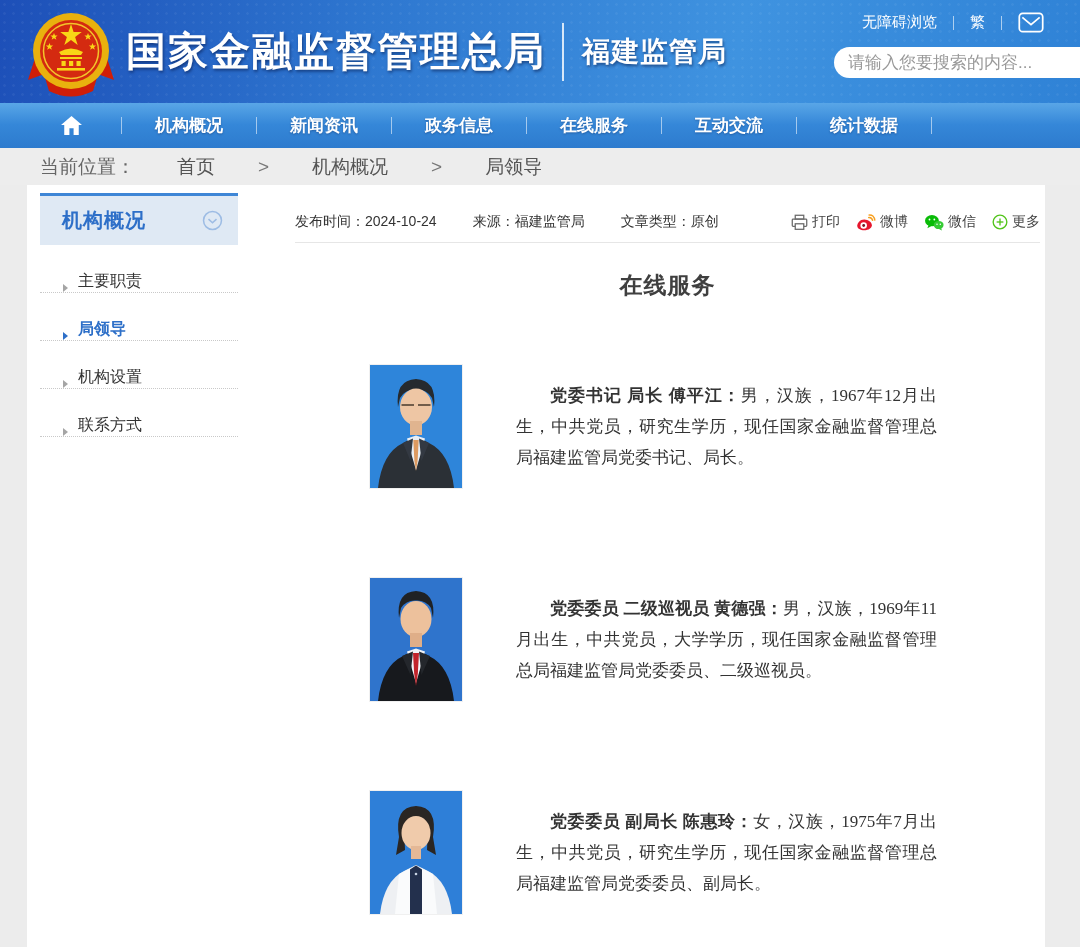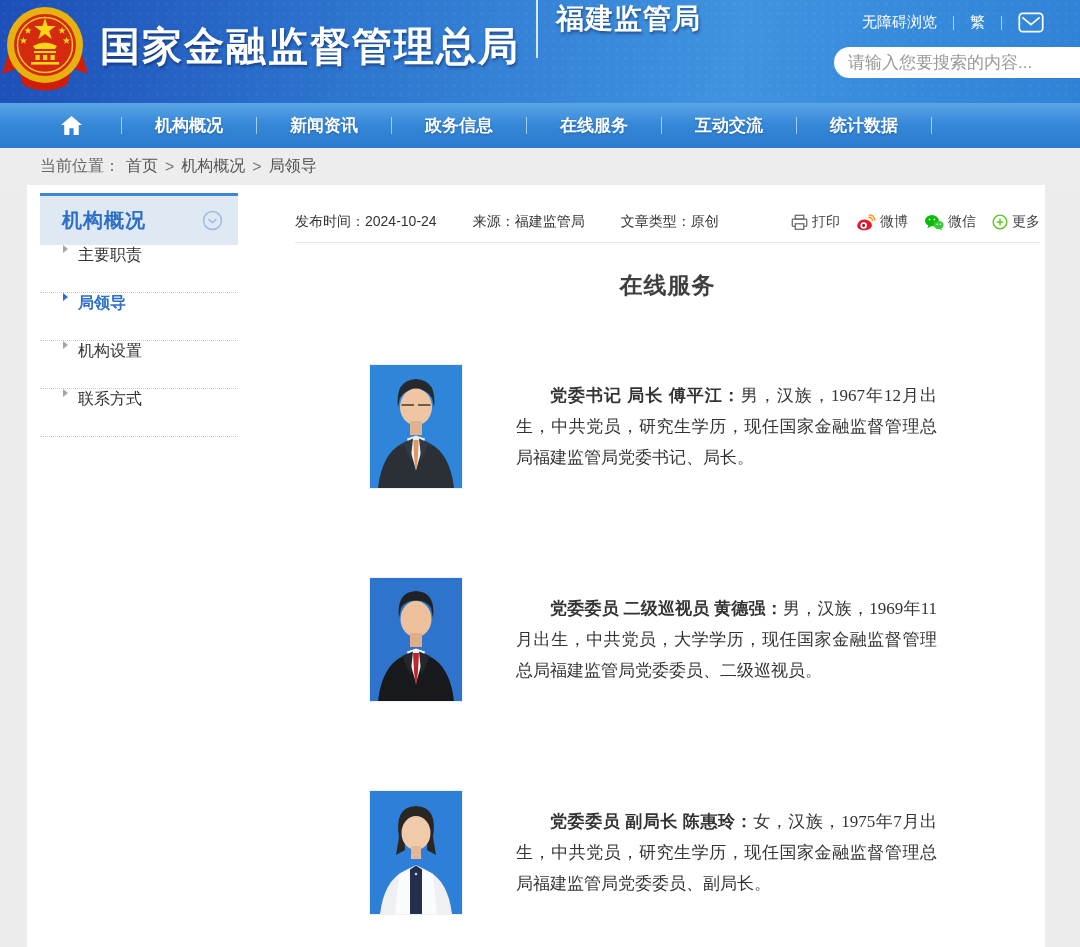--- a/index.html
+++ b/index.html
@@ -7,21 +7,21 @@
   body { background:#ececec; font-family:"Liberation Sans","DejaVu Sans",sans-serif; }
 
   
   .banner{
     position:relative; height:103px;
     background:
       radial-gradient(rgba(255,255,255,0.05) 1px, transparent 1.6px),
       linear-gradient(100deg,#1d4fb8 0%,#2e77d0 34%,#3f93e0 68%,#2f82d6 100%);
     background-size:9px 9px, 100% 100%;
   }
-  .banner-inner{ display:flex; align-items:flex-start; height:100%; }
+  .banner-inner{ display:flex; align-items:center; height:100%; padding-left:26px; }
   .emblem{ width:90px; height:90px; flex:none; margin-top:2px; }
   .agency-title{
     margin-left:10px; color:#fff; font-size:40px; font-weight:bold; letter-spacing:2px;
     text-shadow:1px 2px 3px rgba(5,25,75,.55); white-space:nowrap;
   }
   .vert-sep{ width:2px; height:58px; background:rgba(255,255,255,.8); margin:0 18px 0 16px; }
   .bureau-title{
     color:#fff; font-size:28px; font-weight:bold; letter-spacing:1px;
     text-shadow:1px 2px 3px rgba(5,25,75,.55); white-space:nowrap;
   }
@@ -46,36 +46,36 @@
   }
   .nav-home{ display:flex; align-items:center; padding:0 2px; cursor:pointer; }
   .nav-sep{ width:1px; height:17px; background:rgba(255,255,255,.55); margin:0 0; }
   .nav-item{
     color:#fff; font-size:17px; font-weight:bold; padding:0 33px; text-decoration:none;
     text-shadow:0 1px 2px rgba(5,25,75,.35); cursor:pointer; white-space:nowrap;
   }
   .nav-home{ margin-right:36px; }
 
   
-  .crumbbar{ height:37px; background:#ededed; display:flex; align-items:center; padding-left:40px; font-size:16px; color:#666; }
+  .crumbbar{ height:37px; background:#ededed; display:flex; align-items:center; padding-left:40px; font-size:19px; color:#666;gap:36px; }
   .crumbbar a{ color:#555; text-decoration:none; }
   .crumb-sep{ margin:0 7px; color:#777; }
   .crumb-prefix{ margin-right:6px; }
 
   
   .wrapper{ position:relative; margin-left:27px; width:1018px; min-height:762px; background:#fff; }
   .sidebar{ position:absolute; left:13px; top:8px; width:198px; }
   .side-header{
     border-top:3px solid #3e86d6; background:#dfe9f4; height:52px;
     display:flex; align-items:center; padding:0 15px 0 22px; cursor:pointer;
   }
   .side-header-title{ color:#2d6fc8; font-size:20px; font-weight:bold; letter-spacing:1px; }
   .side-header .chev{ margin-left:auto; display:flex; }
   .side-item{
-    height:48px; display:flex; align-items:flex-start; padding-left:23px;
+    height:48px; display:flex; align-items:flex-end; padding-left:23px;
     border-bottom:1px dotted #c9c9c9; font-size:16px; color:#333; cursor:pointer;font-family:Liberation Mono, monospace;
   }
   .side-item .tri{
     width:0; height:0; border-left:5px solid #a5a5a5;
     border-top:4px solid transparent; border-bottom:4px solid transparent; margin-right:10px;
   }
   .side-item.active{ color:#2d6fc8; font-weight:bold; }
   .side-item.active .tri{ border-left-color:#2d6fc8; }
 
   .main{ margin-left:268px; width:745px; padding-top:16px; }

